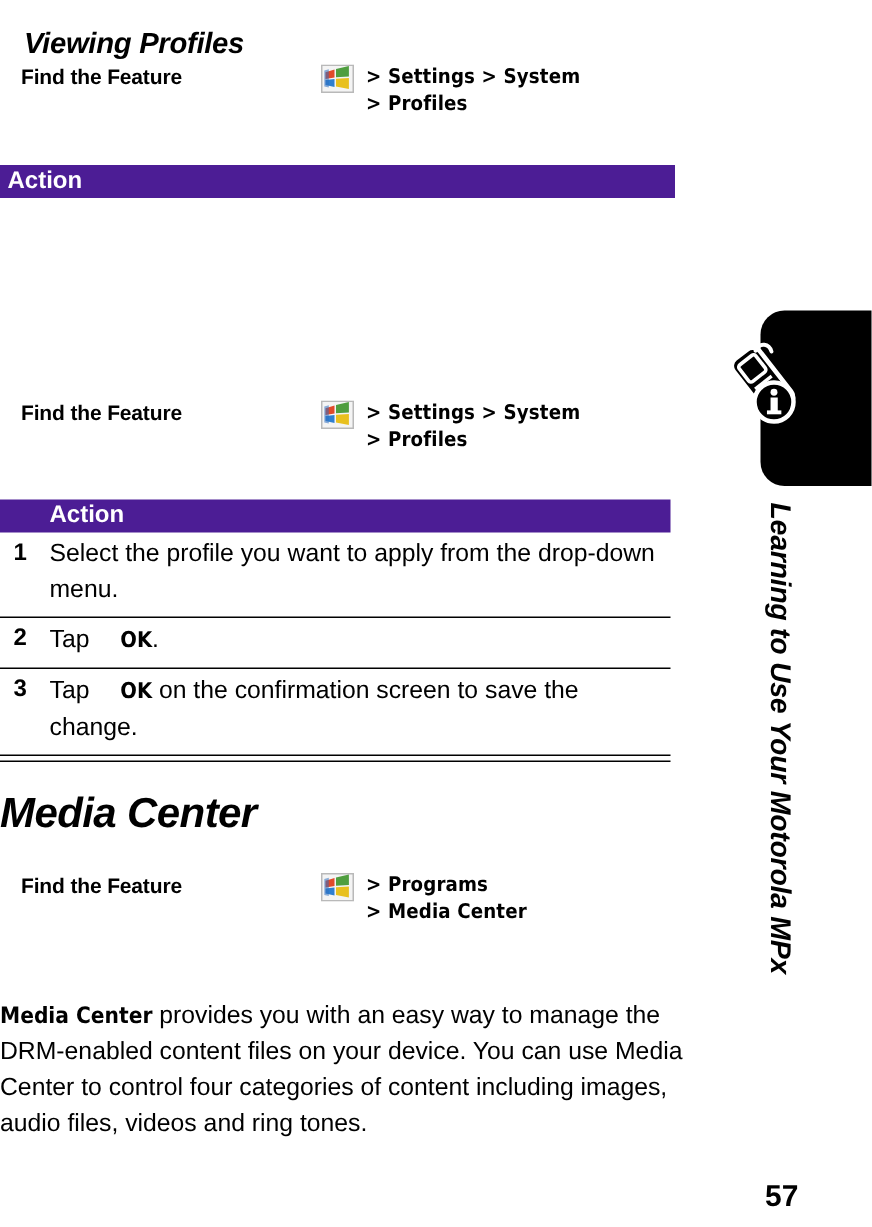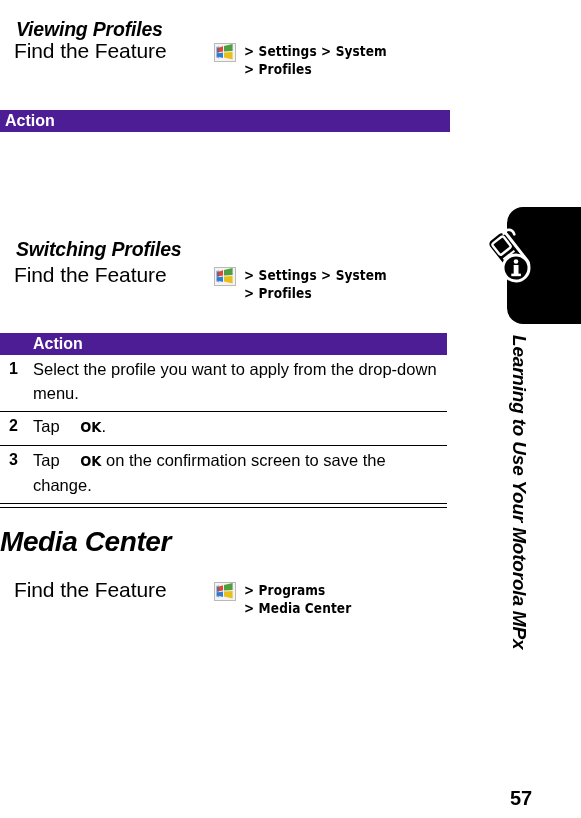--- a/index.html
+++ b/index.html
@@ -49,22 +49,22 @@
   
   .fft {
     position: absolute;
     left: 0;
     width: 460px;
   }
   .fft-label {
     position: absolute;
     left: 14px;
     top: 0px;
-    font-weight: normal;
-    font-size: 21px;
+    font-weight: bold;
+    font-size: 14px;
     line-height: 18px;
     letter-spacing: -0.1px;
     white-space: nowrap;
   }
   .fft-path {
     position: absolute;
     left: 214px;
     top: 0px;
     width: 250px;
   }
@@ -259,21 +259,20 @@
       <span class="fft-line fft-line-2">&gt; Profiles</span>
     </div>
   </div>
 
   <div class="tbl tblA">
     <div class="tbl-head">
       <span>Action</span>
     </div>
   </div>
 
-  <h2 class="h2" style="position:absolute;left:0px;top:222px;">Switching Profiles</h2>
 
   <div class="fft" style="top:266px;">
     <div class="fft-label">Find the Feature</div>
     <div class="fft-path">
       <span class="win-icon">
         <svg width="22" height="19" viewBox="0 0 22 19" xmlns="http://www.w3.org/2000/svg">
           <rect x="0" y="0" width="22" height="19" fill="#f4f4f4"></rect>
           <rect x="0.5" y="0.5" width="21" height="18" fill="none" stroke="#b9b9b9" stroke-width="1"></rect>
           <path d="M3 5.2 L9 3.3 L9 8.6 L3 9.6 Z" fill="#e04a2a"></path>
           <path d="M10 3.0 L18.6 1.0 L18.6 8.0 L10 8.5 Z" fill="#4f9e3f"></path>
@@ -324,20 +323,21 @@
           <path d="M3 10.4 L9 9.6 L9 15.0 L3 13.6 Z" fill="#2f7fd0"></path>
           <path d="M10 9.5 L18.6 9.0 L18.6 16.4 L10 14.6 Z" fill="#e8c01e"></path>
           <path d="M2.2 4.0 L2.2 14.6 L5.2 15.4 L5.2 3.2 Z" fill="#2f6fc0" opacity="0.55"></path>
         </svg>
       </span>
       <span class="fft-line fft-line-1">&gt; Programs</span>
       <span class="fft-line fft-line-2">&gt; Media Center</span>
     </div>
   </div>
 
+  <p class="para"><b>Media Center</b><span> provides you with an easy way to manage the DRM-enabled content files on your device. You can use Media Center to control four categories of content including images, audio files, videos and ring tones.</span></p>
 
 </div>
 
 <div class="side-tab"></div>
 
 <div class="side-icon">
   <svg width="62" height="62" viewBox="0 0 62 62" xmlns="http://www.w3.org/2000/svg">
     <g transform="rotate(-38 31 31)">
 
       <rect x="20" y="2" width="22" height="46" rx="6" ry="6" fill="#000000" stroke="#ffffff" stroke-width="3"></rect>

